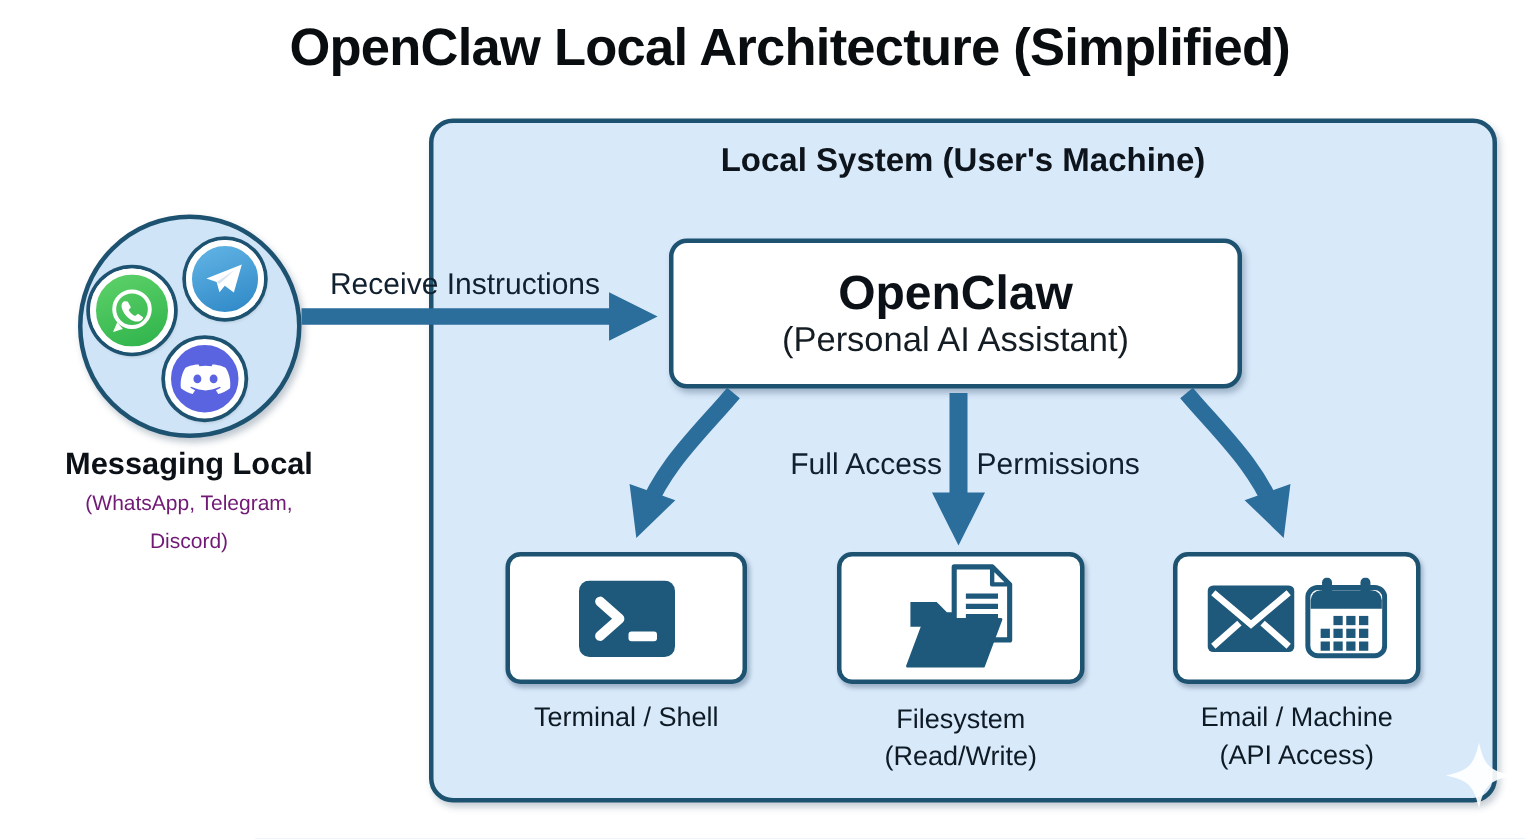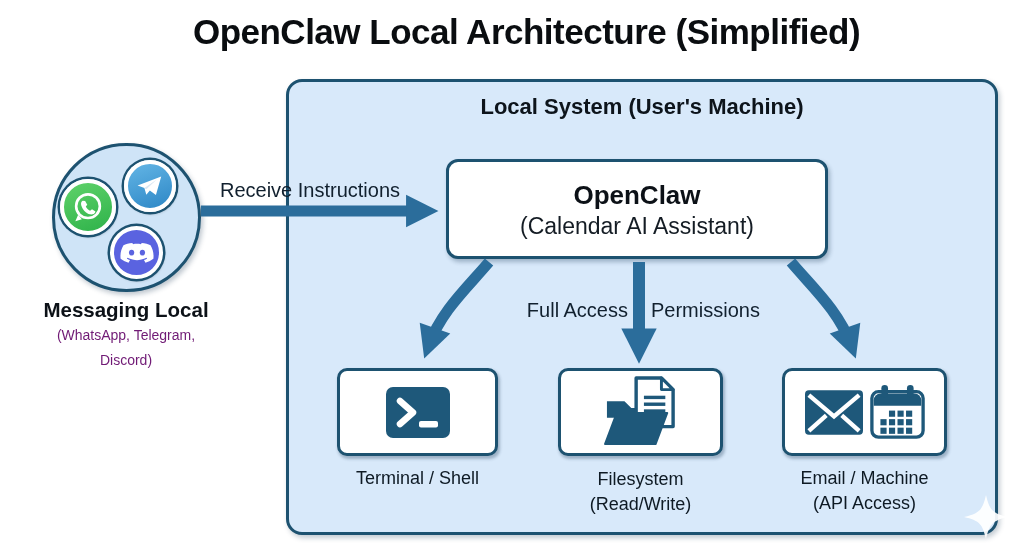--- a/index.html
+++ b/index.html
@@ -25,21 +25,21 @@
     left:286px;top:94px;width:712px;text-align:center;
     font-size:22px;font-weight:700;color:#0d141b;
   }
   
   .openclaw{
     left:446px;top:159px;width:382px;height:100px;
     background:#ffffff;border:3px solid #1d5270;border-radius:12px;
     box-shadow:2px 3px 4px rgba(20,50,80,0.3);
     display:flex;flex-direction:column;align-items:center;justify-content:center;
   }
-  .oc-title{font-size:26px;font-weight:700;color:#0c1117;line-height:33px;}
+  .oc-title{font-size:32px;font-weight:700;color:#0c1117;line-height:33px;}
   .oc-sub{font-size:23px;font-weight:400;color:#141c24;line-height:28px;}
   
   .msg-circle{
     left:52px;top:143px;width:149px;height:149px;border-radius:50%;
     background:#cfe4f7;border:3px solid #1d5270;
     box-shadow:2px 3px 5px rgba(20,50,80,0.28);
   }
   .app{
     position:absolute;border-radius:50%;border:4px solid #ffffff;box-sizing:content-box;
     box-shadow:0 0 0 2.5px #1d5270,1px 2px 3px rgba(0,0,0,0.25);
@@ -109,21 +109,21 @@
   </div>
 
   <div class="abs msg-label">
     <div class="l1">Messaging Local</div>
     <div class="l2">(WhatsApp, Telegram,</div>
     <div class="l2">Discord)</div>
   </div>
 
   <div class="abs openclaw">
     <div class="oc-title">OpenClaw</div>
-    <div class="oc-sub">(Calendar AI Assistant)</div>
+    <div class="oc-sub">(Personal AI Assistant)</div>
   </div>
 
   <div class="abs edge-label receive">Receive Instructions</div>
   <div class="abs edge-label fullsys">Full Access</div>
   <div class="abs edge-label perms">Permissions</div>
 
   <div class="abs tbox tbox-terminal">
     <svg width="64" height="51" viewBox="0 0 64 51">
       <rect x="0" y="0" width="64" height="51" rx="7" fill="#1e587a"></rect>
       <polyline points="14,14 27,25.5 14,37" fill="none" stroke="#ffffff" stroke-width="6.5" stroke-linecap="round" stroke-linejoin="round"></polyline>

